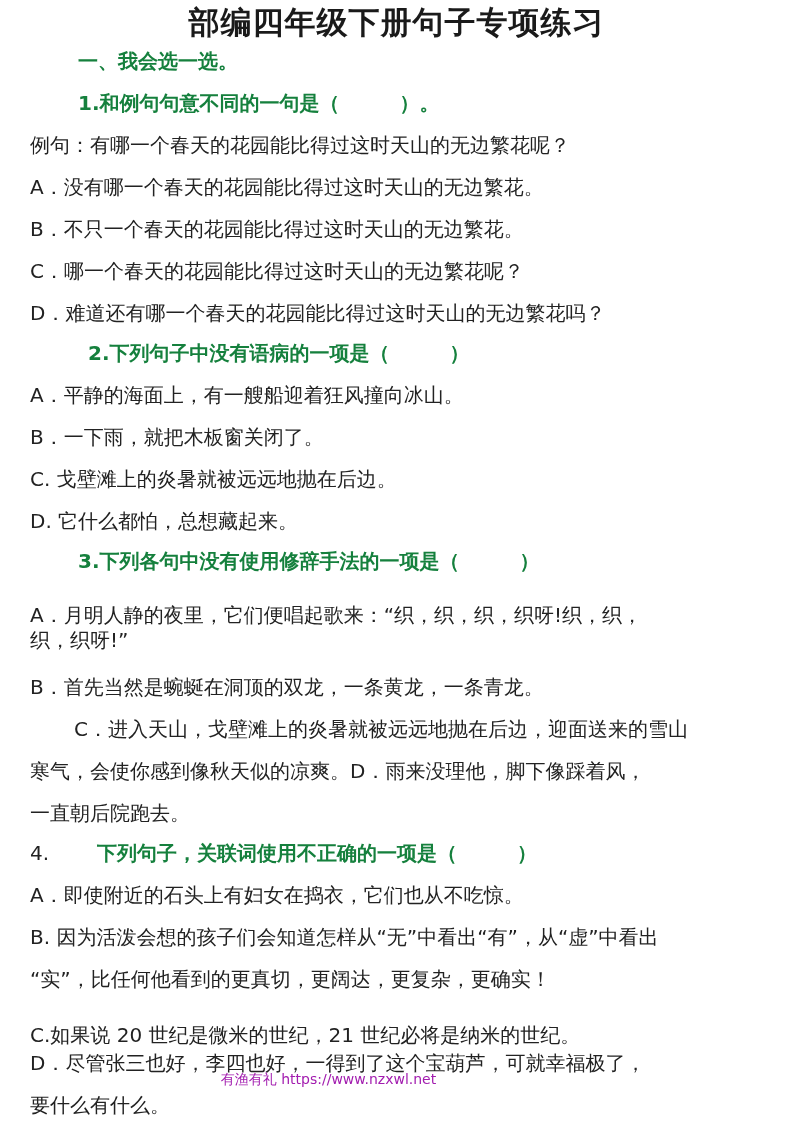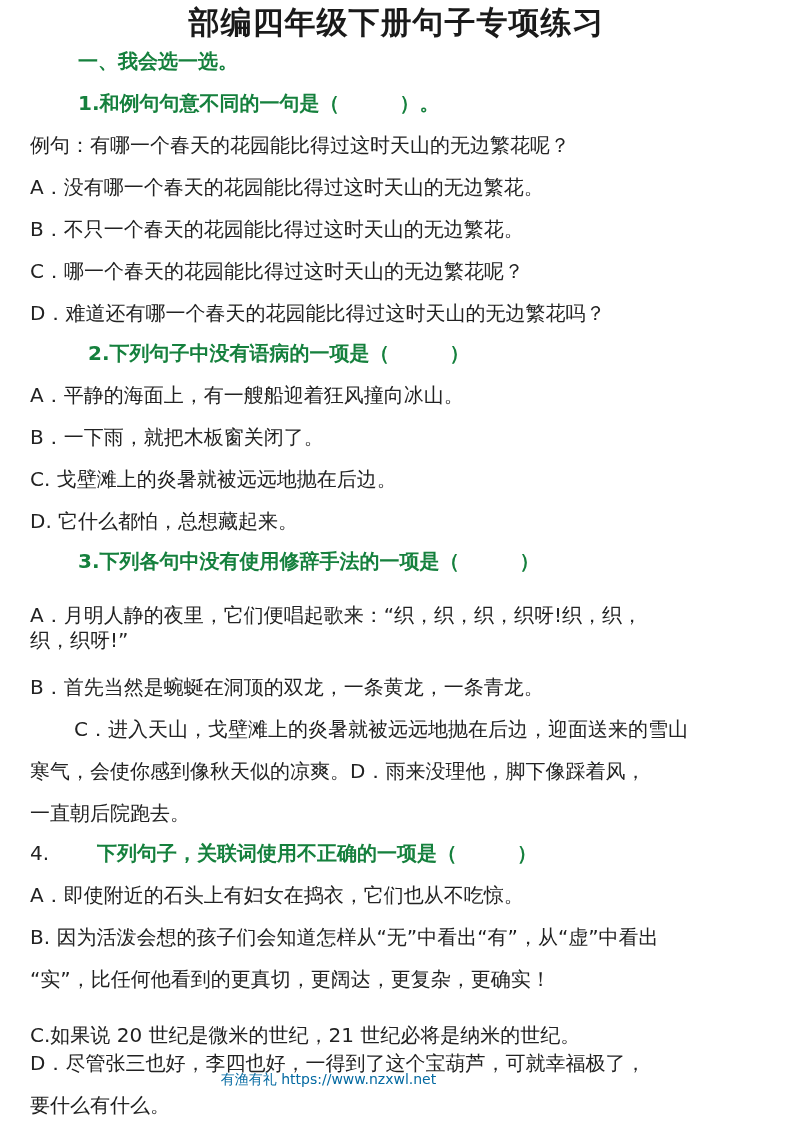--- a/index.html
+++ b/index.html
@@ -3,21 +3,21 @@
 <meta charset="utf-8">
 <style>
   html, body { margin: 0; padding: 0; background: #ffffff; }
   body { width: 793px; height: 1122px; position: relative; overflow: hidden;
          font-family: "DejaVu Sans", "Liberation Sans", sans-serif; color: #1a1a1a; }
   .title { position: absolute; top: 2px; left: 0; width: 793px; text-align: center;
            font-size: 31px; font-weight: bold; letter-spacing: 1px; line-height: 40px; }
   .line { position: absolute; left: 30px; font-size: 20px; line-height: 30px; white-space: nowrap; color: #222; }
   .bold { font-weight: bold; color: #15803d; margin-left: 48px; }
   .watermark { position: absolute; top: 1071px; left: 0; width: 657px; text-align: center;
-               font-size: 14px; color: #0369a1; }
+               font-size: 14px; color: #a21caf; }
 </style>
 </head>
 <body>
 
 <div class="title">部编四年级下册句子专项练习</div>
 
 <div class="line bold" style="top:46px;">一、我会选一选。</div>
 
 <div class="line bold" style="top:88px;">1.和例句句意不同的一句是（　　　）。</div>
 <div class="line" style="top:130px;">例句：有哪一个春天的花园能比得过这时天山的无边繁花呢？</div>

